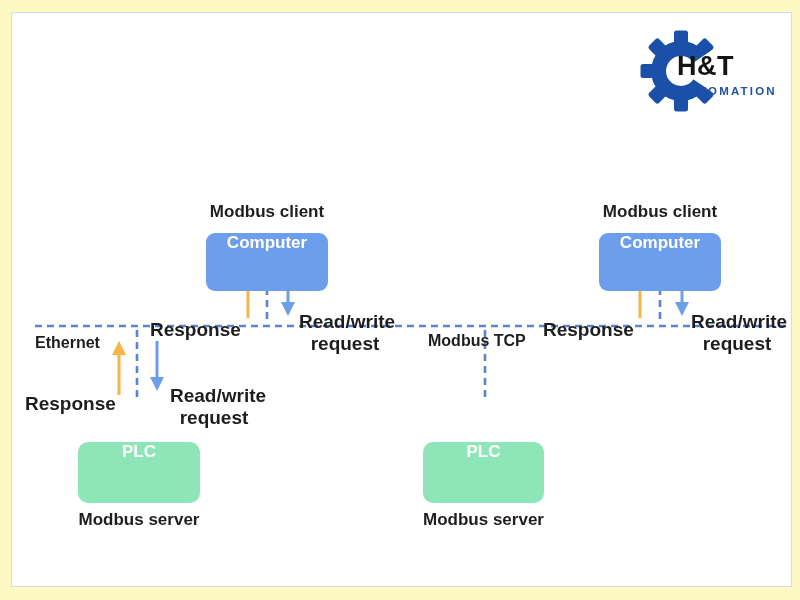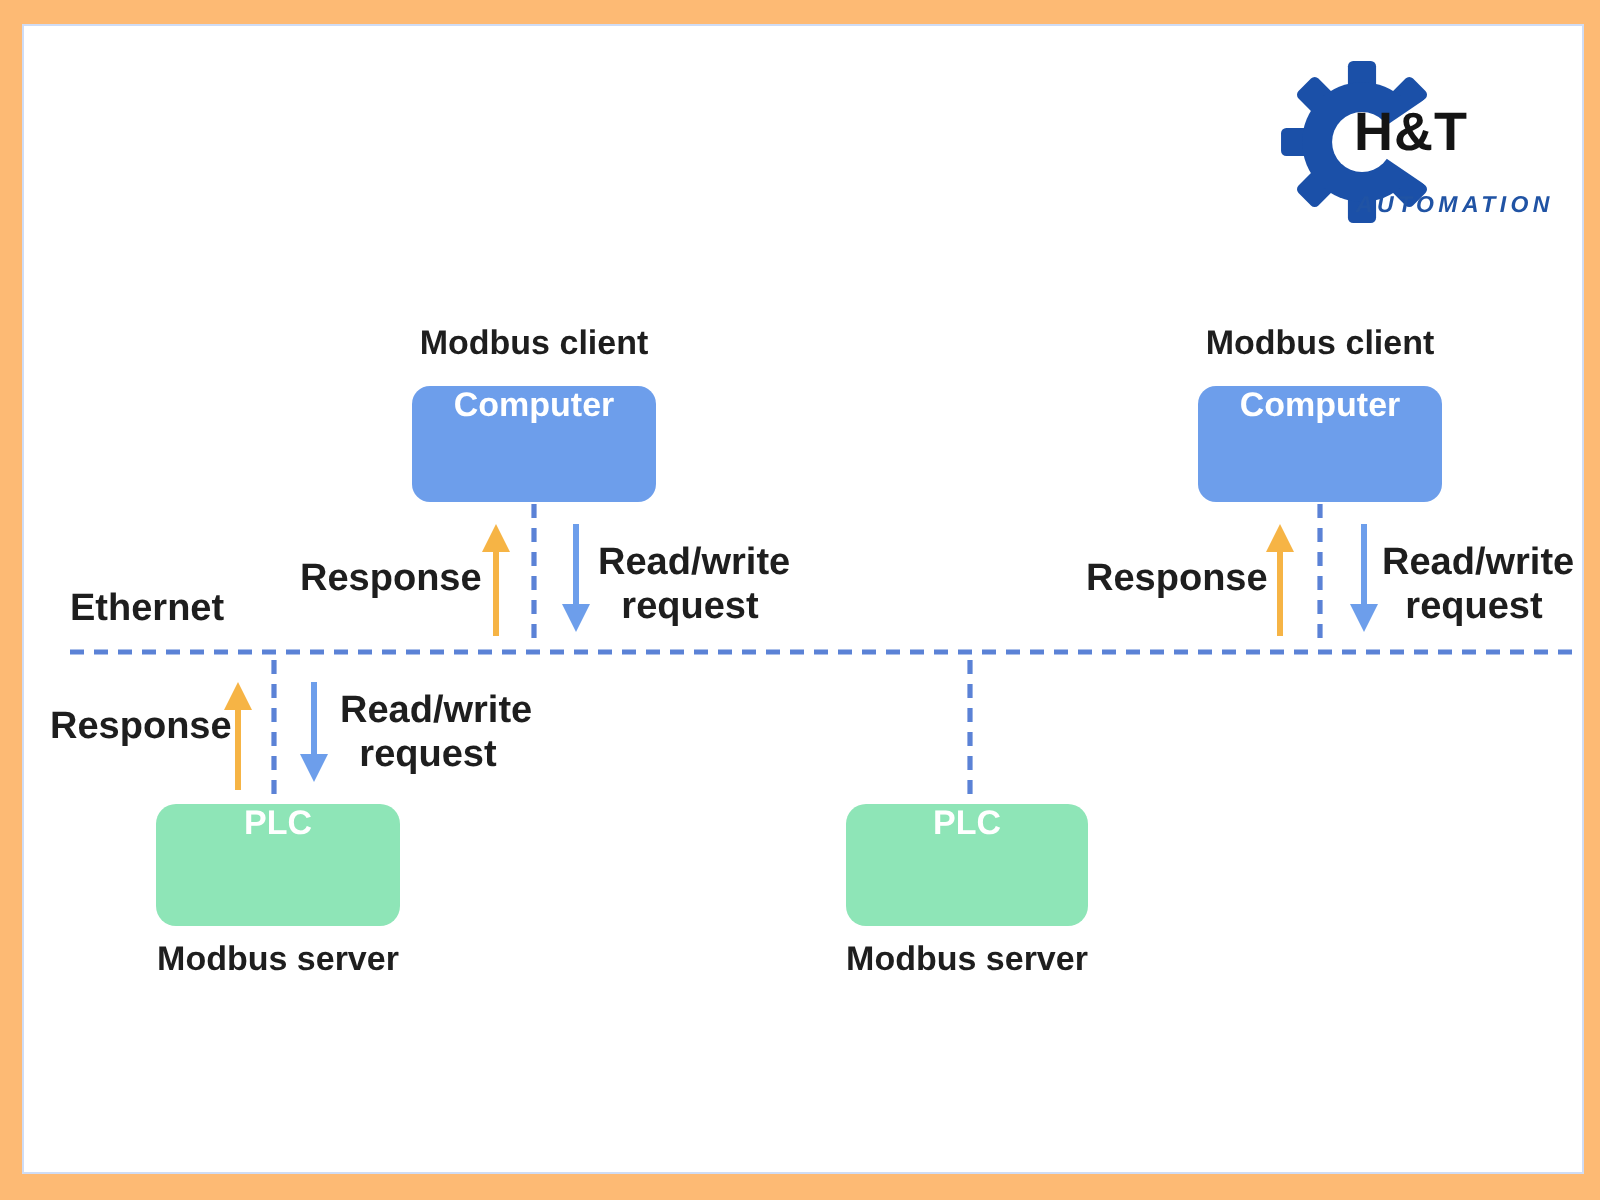--- a/index.html
+++ b/index.html
@@ -3,52 +3,52 @@
 <meta charset="utf-8">
 <style>
   html,body{margin:0;padding:0;}
   body{
     width:800px;height:600px;
     font-family:"Liberation Sans","DejaVu Sans",sans-serif;
     background:#ffffff;
   }
   .frame{
     position:relative;width:800px;height:600px;
-    background:#fdba74;overflow:hidden;
+    background:#fef9c3;overflow:hidden;
   }
   .panel{
     position:absolute;left:11px;top:12px;right:8px;bottom:13px;
     background:#ffffff;border:1px solid #cfdcf5;box-sizing:border-box;
   }
   .content{position:absolute;inset:0;}
-  .abs{position:absolute;}
+  .abs{position:absolute;margin-top:40px;}
   .lbl{
     color:#1e1e1e;font-weight:bold;line-height:1.15;
   }
-  .lbl-lg{font-size:19px;}
+  .lbl-lg{font-size:16px;}
   .lbl-md{font-size:17px;}
   .lbl-sm{font-size:19px;}
   .node{
     display:flex;align-items:flex-start;justify-content:center;
     color:#ffffff;font-weight:bold;font-size:17px;
   }
   .node-client{border-radius:9px;}
   .node-server{border-radius:10px;}
   .ta-c{text-align:center;}
   .ta-r{text-align:right;}
   .wire-layer{position:absolute;left:0;top:0;}
   .logo{position:absolute;left:637px;top:26px;width:152px;height:94px;}
   .logo-gear{position:absolute;left:0;top:1px;}
   .logo-brand{
     position:absolute;left:40px;top:25px;
     font-size:27px;font-weight:bold;color:#141414;letter-spacing:.5px;
   }
   .logo-sub{
-    position:absolute;left:41px;top:71px;
-    font-size:11.5px;font-weight:bold;color:#2053a4;letter-spacing:2.2px;font-style:italic;
+    position:absolute;left:41px;top:59px;
+    font-size:11.5px;font-weight:bold;color:#2053a4;letter-spacing:2.2px;
   }
 </style>
 </head>
 <body>
 
 <div class="frame">
   <div class="panel"></div>
 
   <div class="content">
 
@@ -91,20 +91,21 @@
           <circle cx="50" cy="50" r="34"></circle>
         </g>
         <polygon points="50,50 106,12 106,88" fill="#ffffff"></polygon>
         <circle cx="50" cy="50" r="17" fill="#ffffff"></circle>
       </svg>
       <div class="logo-brand">H&amp;T</div>
       <div class="logo-sub">AUTOMATION</div>
     </div>
 
     <div class="abs lbl lbl-lg" style="left:35px;top:294px;">Ethernet</div>
+    <div class="abs lbl lbl-lg" style="left:428px;top:292px;">Modbus TCP</div>
 
     <div class="abs lbl lbl-md ta-c" style="left:206px;top:162px;width:122px;">Modbus client</div>
     <div class="abs node node-client" style="left: 206px; top: 193px; width: 122px; height: 58px; background: rgb(109, 158, 235);">
       <span>Computer</span>
     </div>
     <div class="abs lbl lbl-sm ta-r" style="left:150px;top:279px;width:88px;">Response</div>
     <div class="abs lbl lbl-sm ta-c" style="left:299px;top:271px;width:92px;">Read/write request</div>
 
     <div class="abs lbl lbl-md ta-c" style="left:599px;top:162px;width:122px;">Modbus client</div>
     <div class="abs node node-client" style="left: 599px; top: 193px; width: 122px; height: 58px; background: rgb(109, 158, 235);">

